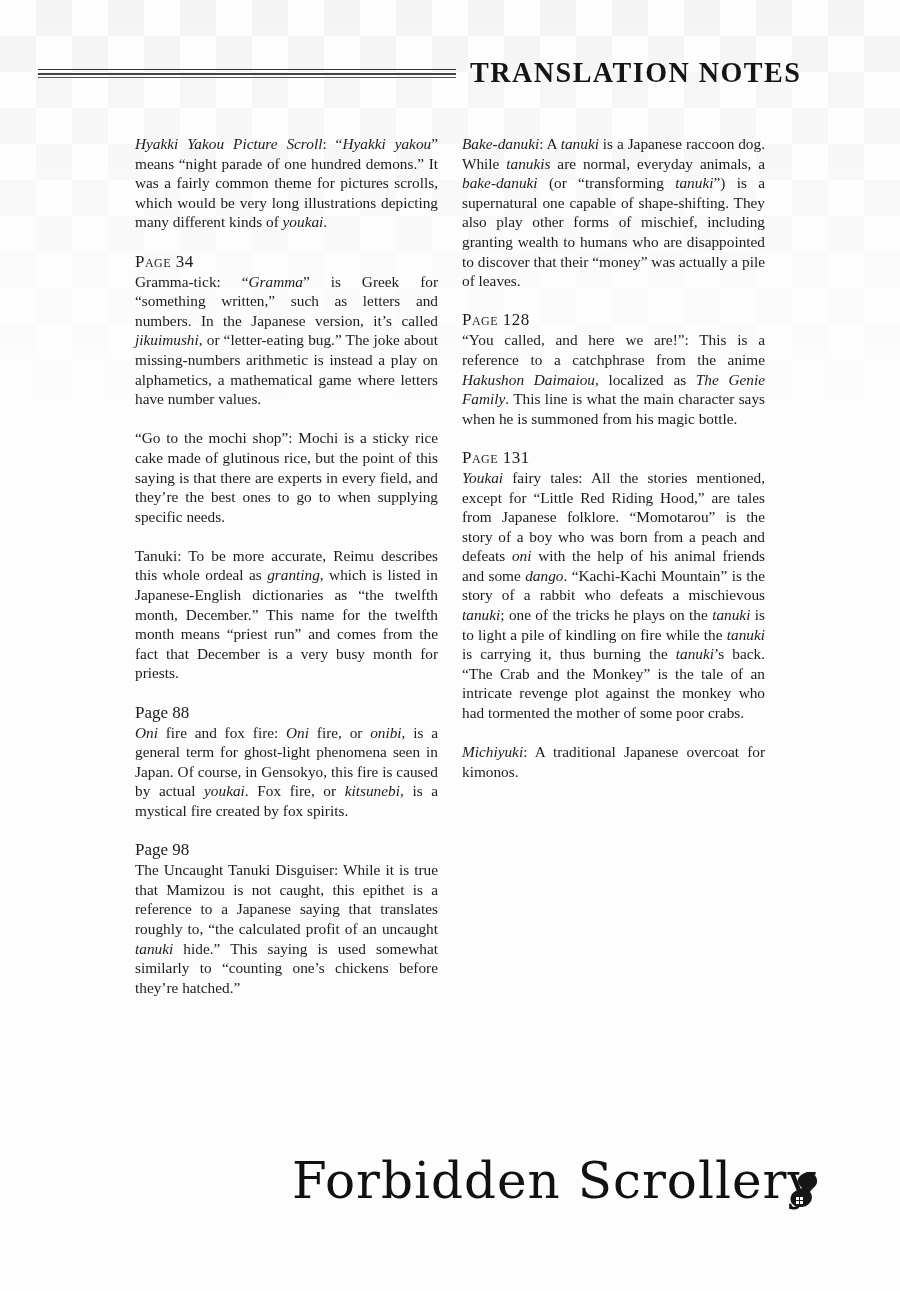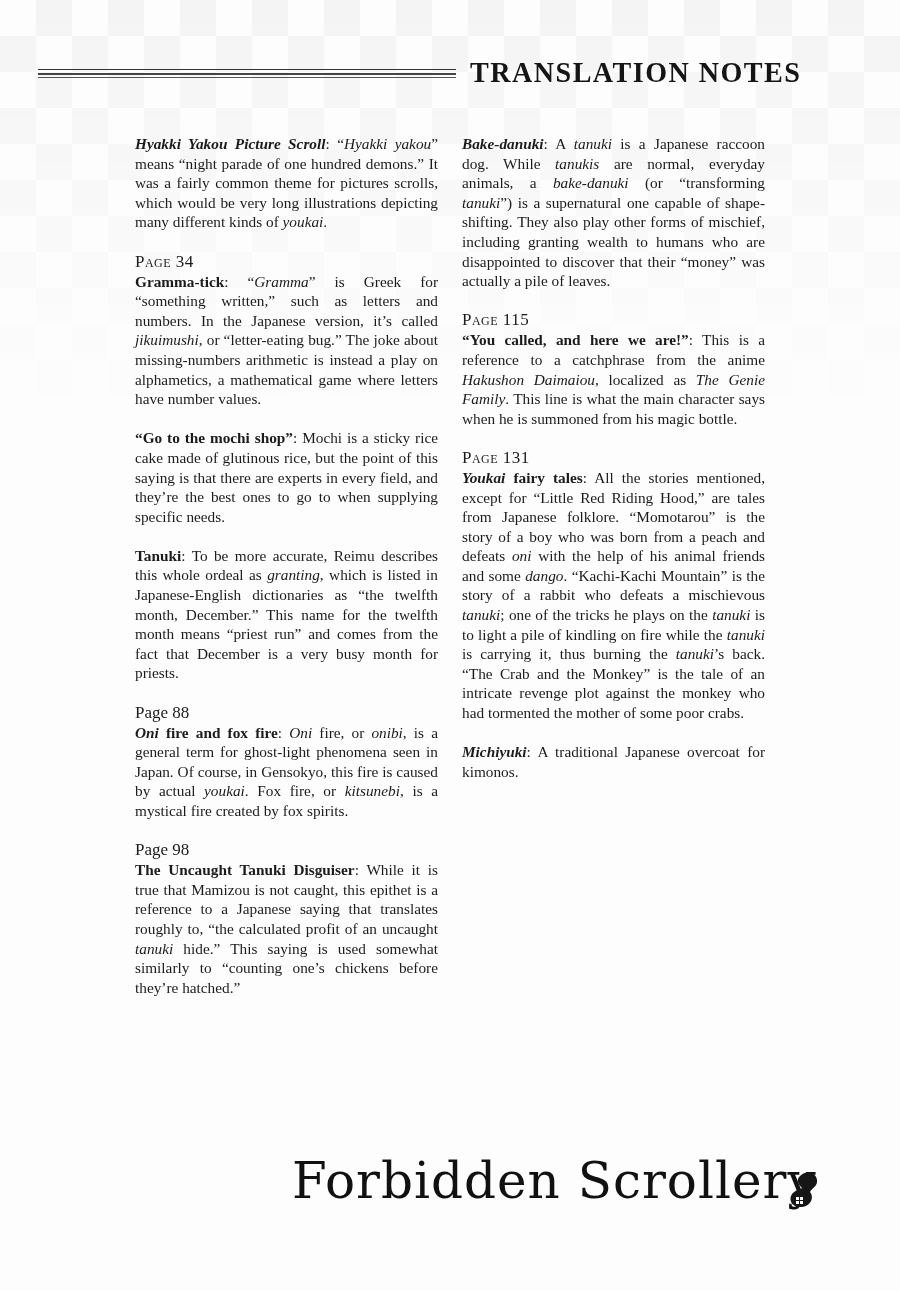--- a/index.html
+++ b/index.html
@@ -39,21 +39,21 @@
     position: absolute; top: 134px;
     font-size: 15.3px; line-height: 19.6px;
     text-align: justify;
   }
   .col.left { left: 135px; width: 303px; }
   .col.right { left: 462px; width: 303px; }
   .entry { margin: 0 0 19.6px 0; }
   .page-label { font-size: 17px; line-height: 20px; margin-top: 0; }
   .page-label.sc { font-variant: small-caps; letter-spacing: 0.5px; }
   .note { margin: 0; }
-  .note b { font-weight: bold; }
+  .note b { font-weight: normal; }
   .footer {
     position: absolute; left: 292px; top: 1152px;
     font-family: "DejaVu Serif", serif; font-size: 50px; color: #111;
     letter-spacing: 1px; white-space: nowrap;
     font-weight: normal;
   }
   .footer-icon {
     position: absolute; left: 786px; top: 1170px; width: 34px; height: 40px;
   }
 </style>
@@ -92,21 +92,21 @@
     <div class="entry">
       <div class="page-label">Page 98</div>
       <p class="note"><b>The Uncaught Tanuki Disguiser</b><span>: While it is true that Mamizou is not caught, this epithet is a reference to a Japanese saying that translates roughly to, “the calculated profit of an uncaught </span><i>tanuki</i><span> hide.” This saying is used somewhat similarly to “counting one’s chickens before they’re hatched.”</span></p>
     </div>
   </div>
 <div class="col right">
     <div class="entry">
       <p class="note"><b><i>Bake-danuki</i></b><span>: A </span><i>tanuki</i><span> is a Japanese raccoon dog. While </span><i>tanukis</i><span> are normal, everyday animals, a </span><i>bake-danuki</i><span> (or “transforming </span><i>tanuki</i><span>”) is a supernatural one capable of shape-shifting. They also play other forms of mischief, including granting wealth to humans who are disappointed to discover that their “money” was actually a pile of leaves.</span></p>
     </div>
     <div class="entry">
-      <div class="page-label sc">Page 115</div>
+      <div class="page-label sc">Page 128</div>
       <p class="note"><b>“You called, and here we are!”</b><span>: This is a reference to a catchphrase from the anime </span><i>Hakushon Daimaiou</i><span>, localized as </span><i>The Genie Family</i><span>. This line is what the main character says when he is summoned from his magic bottle.</span></p>
     </div>
     <div class="entry">
       <div class="page-label sc">Page 131</div>
       <p class="note"><b><i>Youkai</i></b><b> fairy tales</b><span>: All the stories mentioned, except for “Little Red Riding Hood,” are tales from Japanese folklore. “Momotarou” is the story of a boy who was born from a peach and defeats </span><i>oni</i><span> with the help of his animal friends and some </span><i>dango</i><span>. “Kachi-Kachi Mountain” is the story of a rabbit who defeats a mischievous </span><i>tanuki</i><span>; one of the tricks he plays on the </span><i>tanuki</i><span> is to light a pile of kindling on fire while the </span><i>tanuki</i><span> is carrying it, thus burning the </span><i>tanuki</i><span>’s back. “The Crab and the Monkey” is the tale of an intricate revenge plot against the monkey who had tormented the mother of some poor crabs.</span></p>
     </div>
     <div class="entry">
       <p class="note"><b><i>Michiyuki</i></b><span>: A traditional Japanese overcoat for kimonos.</span></p>
     </div>
   </div>

